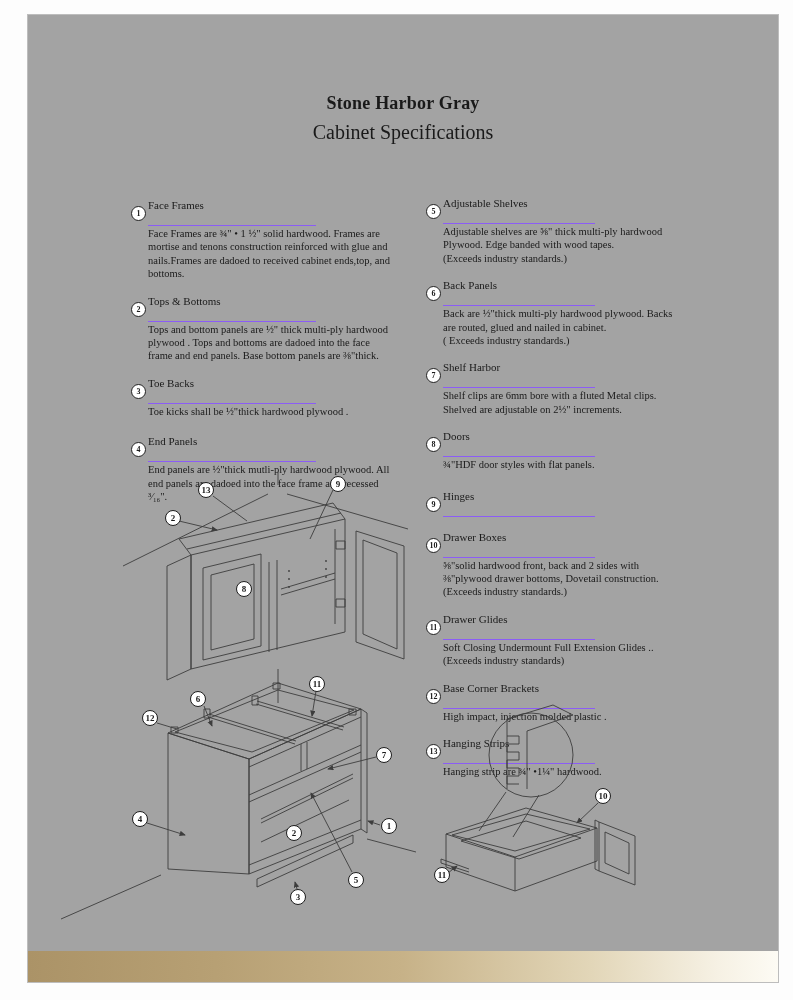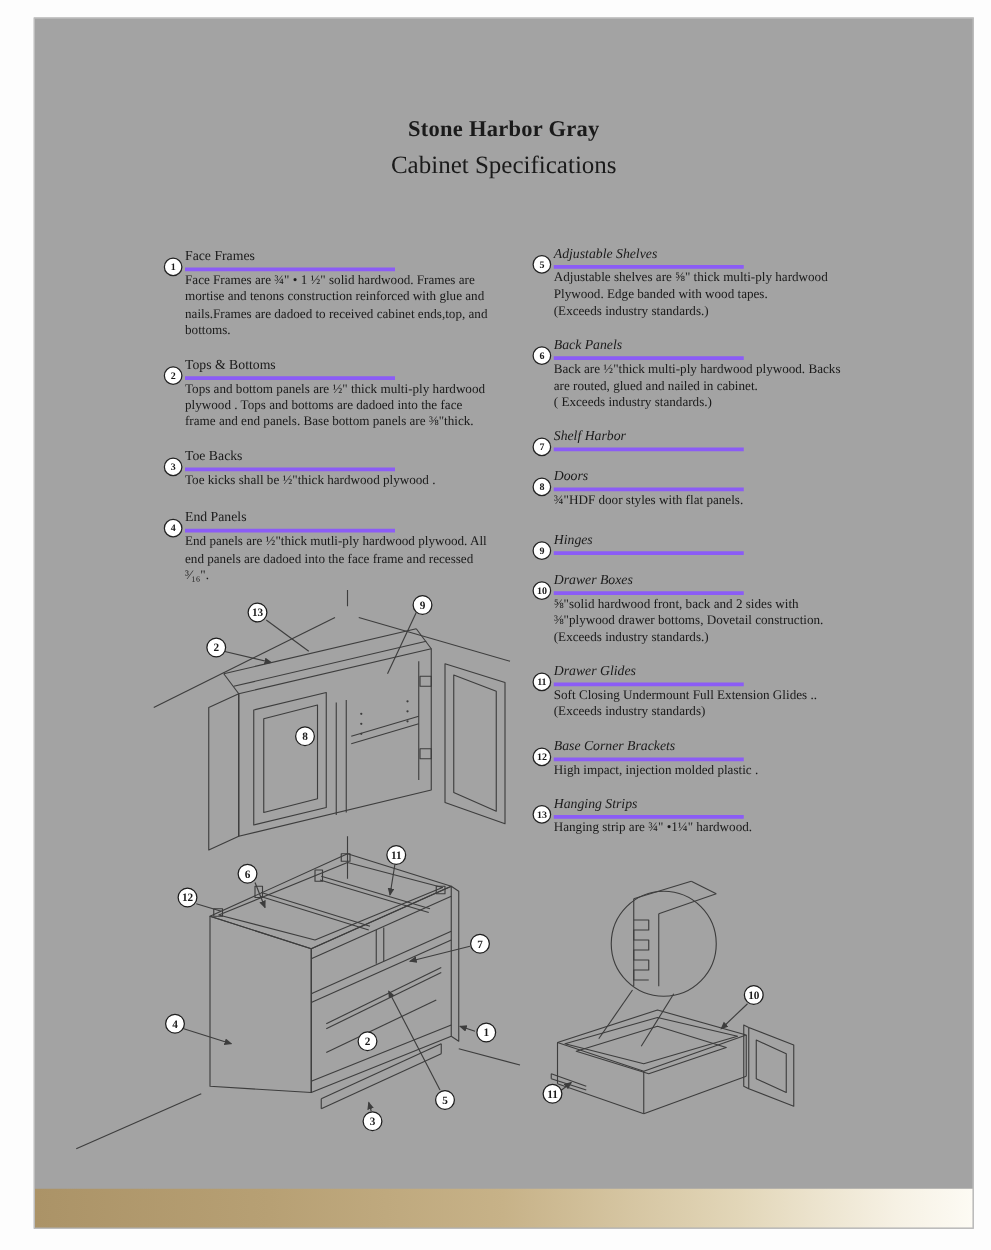--- a/index.html
+++ b/index.html
@@ -9,23 +9,23 @@
   .hdr{text-align:center;margin-top:78px;}
   .title{font-size:18px;font-weight:bold;margin:0;letter-spacing:.2px;}
   .subtitle{font-size:20px;font-weight:normal;margin:7px 0 0 0;}
   .col{position:absolute;}
   .col-left{left:104px;top:183px;width:262px;}
   .col-right{left:399px;top:181px;width:258px;}
   .spec{position:relative;padding-left:16px;margin-bottom:13px;}
   .cnum{position:absolute;left:-1px;top:8px;width:13px;height:13px;border:1px solid #222;
         border-radius:50%;background:#fff;font-size:8px;font-weight:bold;line-height:13px;
         text-align:center;z-index:2;}
-  .shead{display:block;font-size:11px;border-bottom:3px solid #8b5cf6;padding-bottom:2px;line-height:14px;}
+  .shead{display:block;font-size:11px;border-bottom:1px solid #8b5cf6;padding-bottom:13px;line-height:14px;}
   .col-left .shead{width:168px;}
-  .col-right .shead{width:152px;font-style:italic;}
+  .col-right .shead{width:152px;}
   .sbody{font-size:10.5px;line-height:13.4px;margin-top:1px;white-space:pre-line;}
   .d{position:absolute;overflow:visible;}
   .callout{position:absolute;width:14px;height:14px;border:1.3px solid #1d1d1d;border-radius:50%;
            background:#fff;font-size:9px;font-weight:bold;line-height:14px;text-align:center;z-index:3;}
   .footer-bar{position:absolute;left:0px;bottom:0px;width:100%;height:31px;
       background:linear-gradient(90deg,#ab9367 0%,#b7a074 25%,#c7b288 50%,#e2d6b8 75%,#f6f1e4 92%,#fdfbf4 100%);}
 </style>
 </head>
 <body>
 
@@ -68,20 +68,21 @@
     </div>
     <div class="spec">
       <span class="cnum">6</span>
       <span class="shead">Back Panels</span>
       <div class="sbody">Back are ½"thick multi-ply hardwood plywood. Backs are routed, glued and nailed in cabinet.
 ( Exceeds industry standards.)</div>
     </div>
     <div class="spec">
       <span class="cnum">7</span>
       <span class="shead">Shelf Harbor</span>
+      <div class="sbody">Shelf clips are 6mm bore with a fluted Metal clips.  Shelved are adjustable on 2½" increments.</div>
     </div>
     <div class="spec" style="margin-bottom:17px">
       <span class="cnum">8</span>
       <span class="shead">Doors</span>
       <div class="sbody">¾"HDF door styles with flat panels.</div>
     </div>
     <div class="spec">
       <span class="cnum">9</span>
       <span class="shead">Hinges</span>
     </div>

